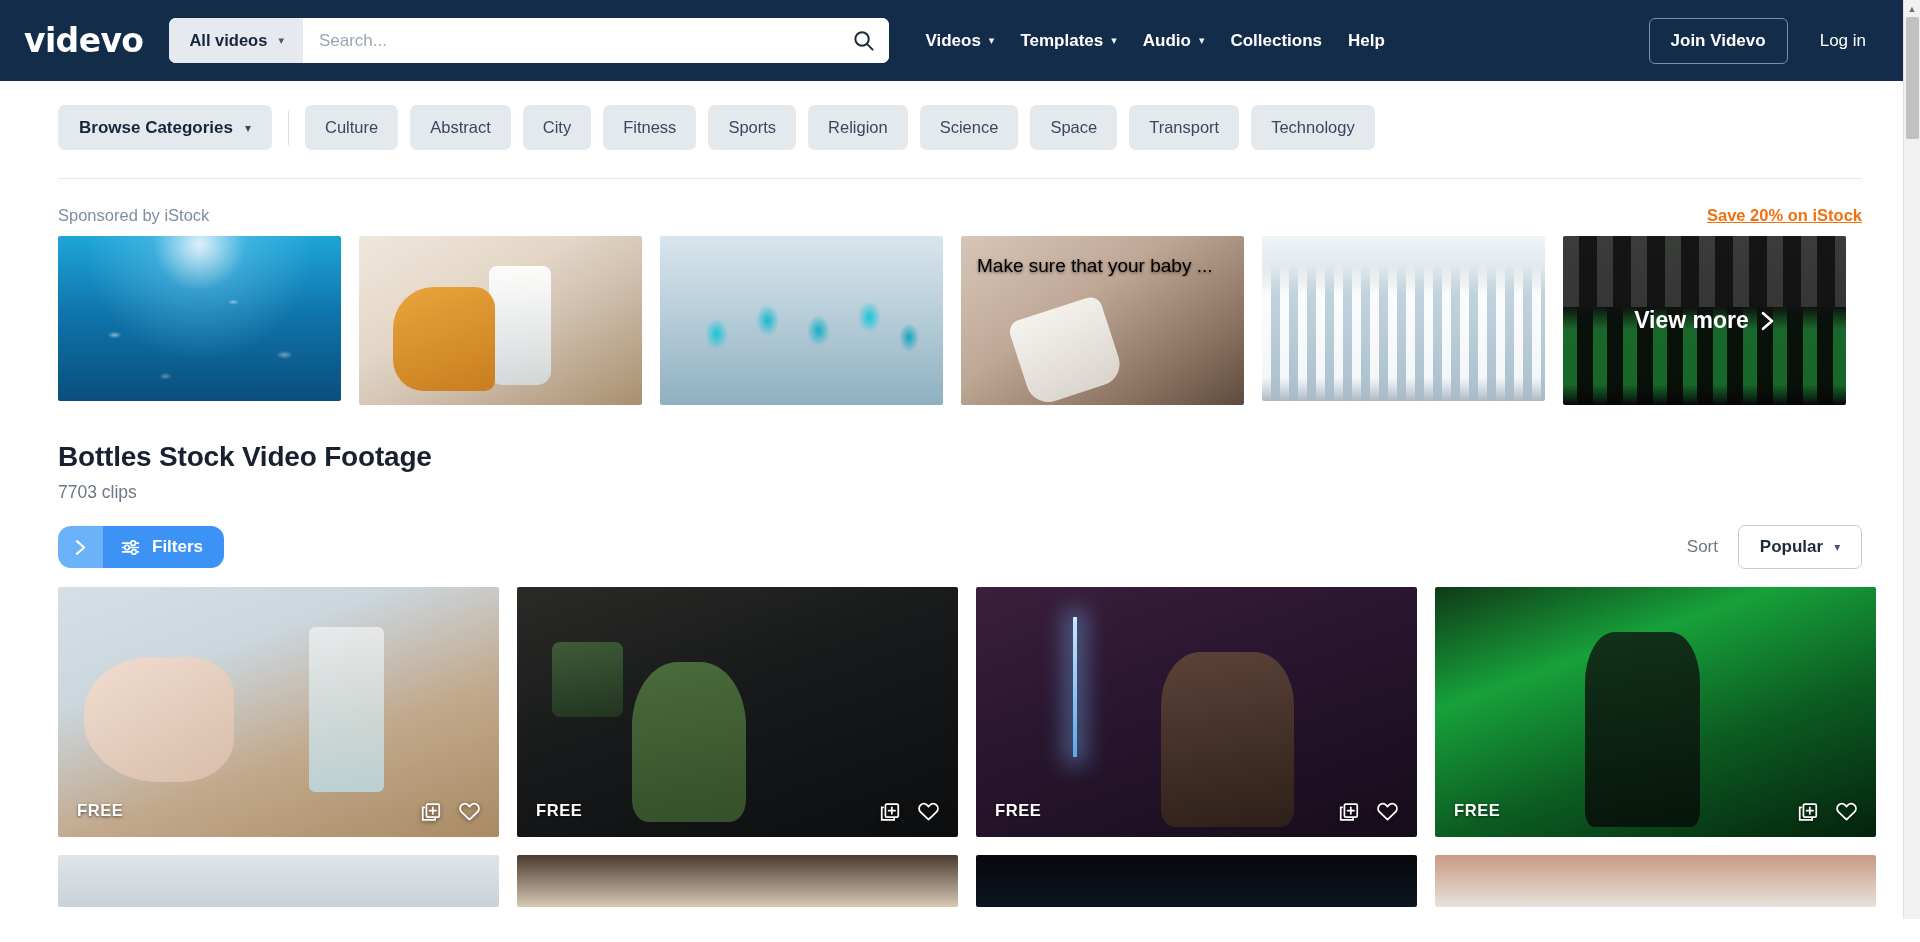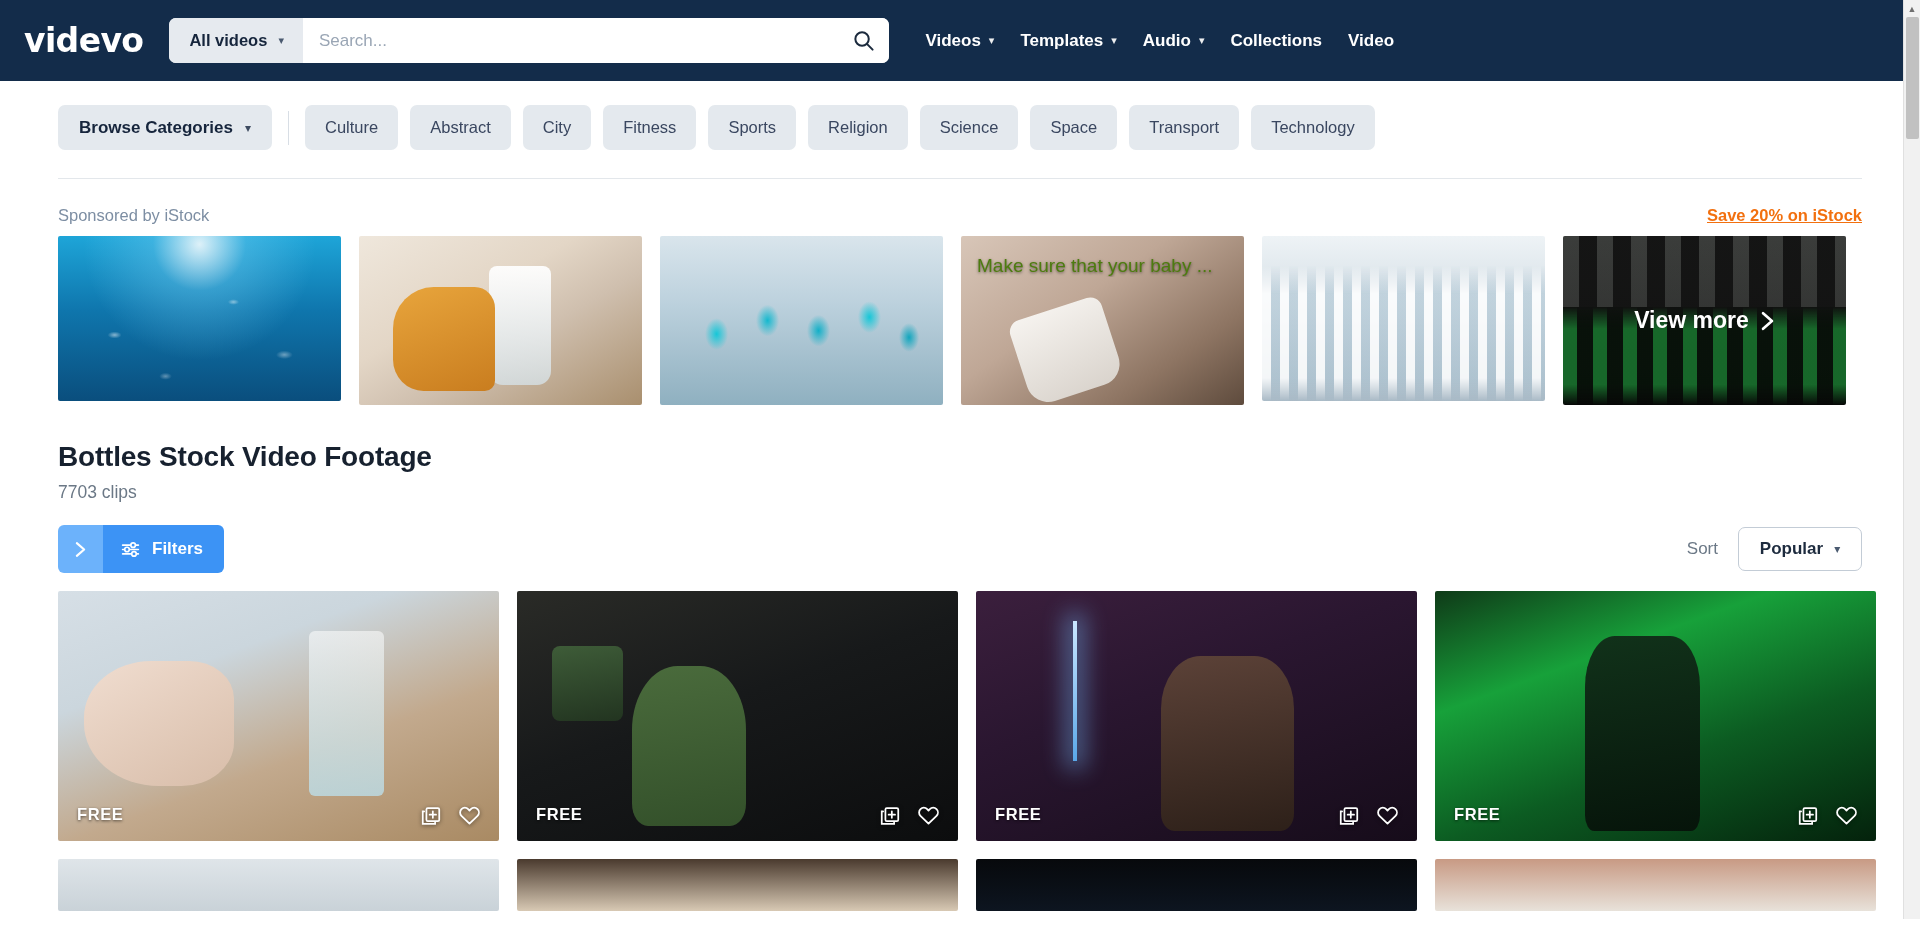--- a/index.html
+++ b/index.html
@@ -149,21 +149,21 @@
     position: relative;
     width: 283px; height: 165px;
     border-radius: 2px;
     overflow: hidden;
     cursor: pointer;
     flex: none;
   }
   .sp-card.tall { height: 169px; }
   .sp-overlay-text {
     position: absolute; left: 0; right: 0; top: 19px;
-    color: #4d7c0f; font-size: 19px; font-weight: 400;
+    color: #000000; font-size: 19px; font-weight: 400;
     padding: 0 16px;
     text-shadow: 0 1px 3px rgba(0,0,0,.55);
     white-space: nowrap; overflow: hidden; text-overflow: ellipsis;
   }
   .sp-viewmore {
     position: absolute; inset: 0;
     display: flex; align-items: center; justify-content: center;
     gap: 11px;
     color: #ffffff; font-size: 23px; font-weight: 700;
   }
@@ -212,21 +212,21 @@
 
   
   .results-head { padding: 36px 58px 0 58px; }
   .page-title { font-size: 28px; font-weight: 700; color: #17212f; letter-spacing: -.2px; }
   .clipcount { font-size: 17.5px; color: #6b7886; margin-top: 9px; }
 
   .filterbar {
     display: flex; align-items: center;
     padding: 22px 58px 0 58px;
   }
-  .filterbtn { display: flex; align-items: stretch; border-radius: 6px; overflow: hidden; cursor: pointer; height: 48px; }
+  .filterbtn { display: flex; align-items: stretch; border-radius: 13px; overflow: hidden; cursor: pointer; height: 42px; }
   .filter-chev {
     width: 45px; background: #6cb2fb;
     display: flex; align-items: center; justify-content: center;
     color: #ffffff; font-size: 18px; font-weight: 700;
   }
   .filter-main {
     background: #3c93f5; color: #ffffff;
     display: flex; align-items: center; gap: 11px;
     padding: 0 21px 0 17px;
     font-size: 17px; font-weight: 700;
@@ -357,24 +357,28 @@
         <span class="chev">▾</span>
       </div>
       <div class="navitem">
         <span>Audio</span>
         <span class="chev">▾</span>
       </div>
       <div class="navitem">
         <span>Collections</span>
       </div>
       <div class="navitem">
-        <span>Video</span>
-      </div>
-    </div>
-
+        <span>Help</span>
+      </div>
+    </div>
+
+    <div class="header-right">
+      <button class="joinbtn">Join Videvo</button>
+      <div class="loginlink">Log in</div>
+    </div>
   </div>
 
   <div class="catbar">
     <div class="browsecats">
       <span>Browse Categories</span>
       <span class="chev">▾</span>
     </div>
     <div class="catdiv"></div>
     <div class="pill">Culture</div>
     <div class="pill">Abstract</div>

